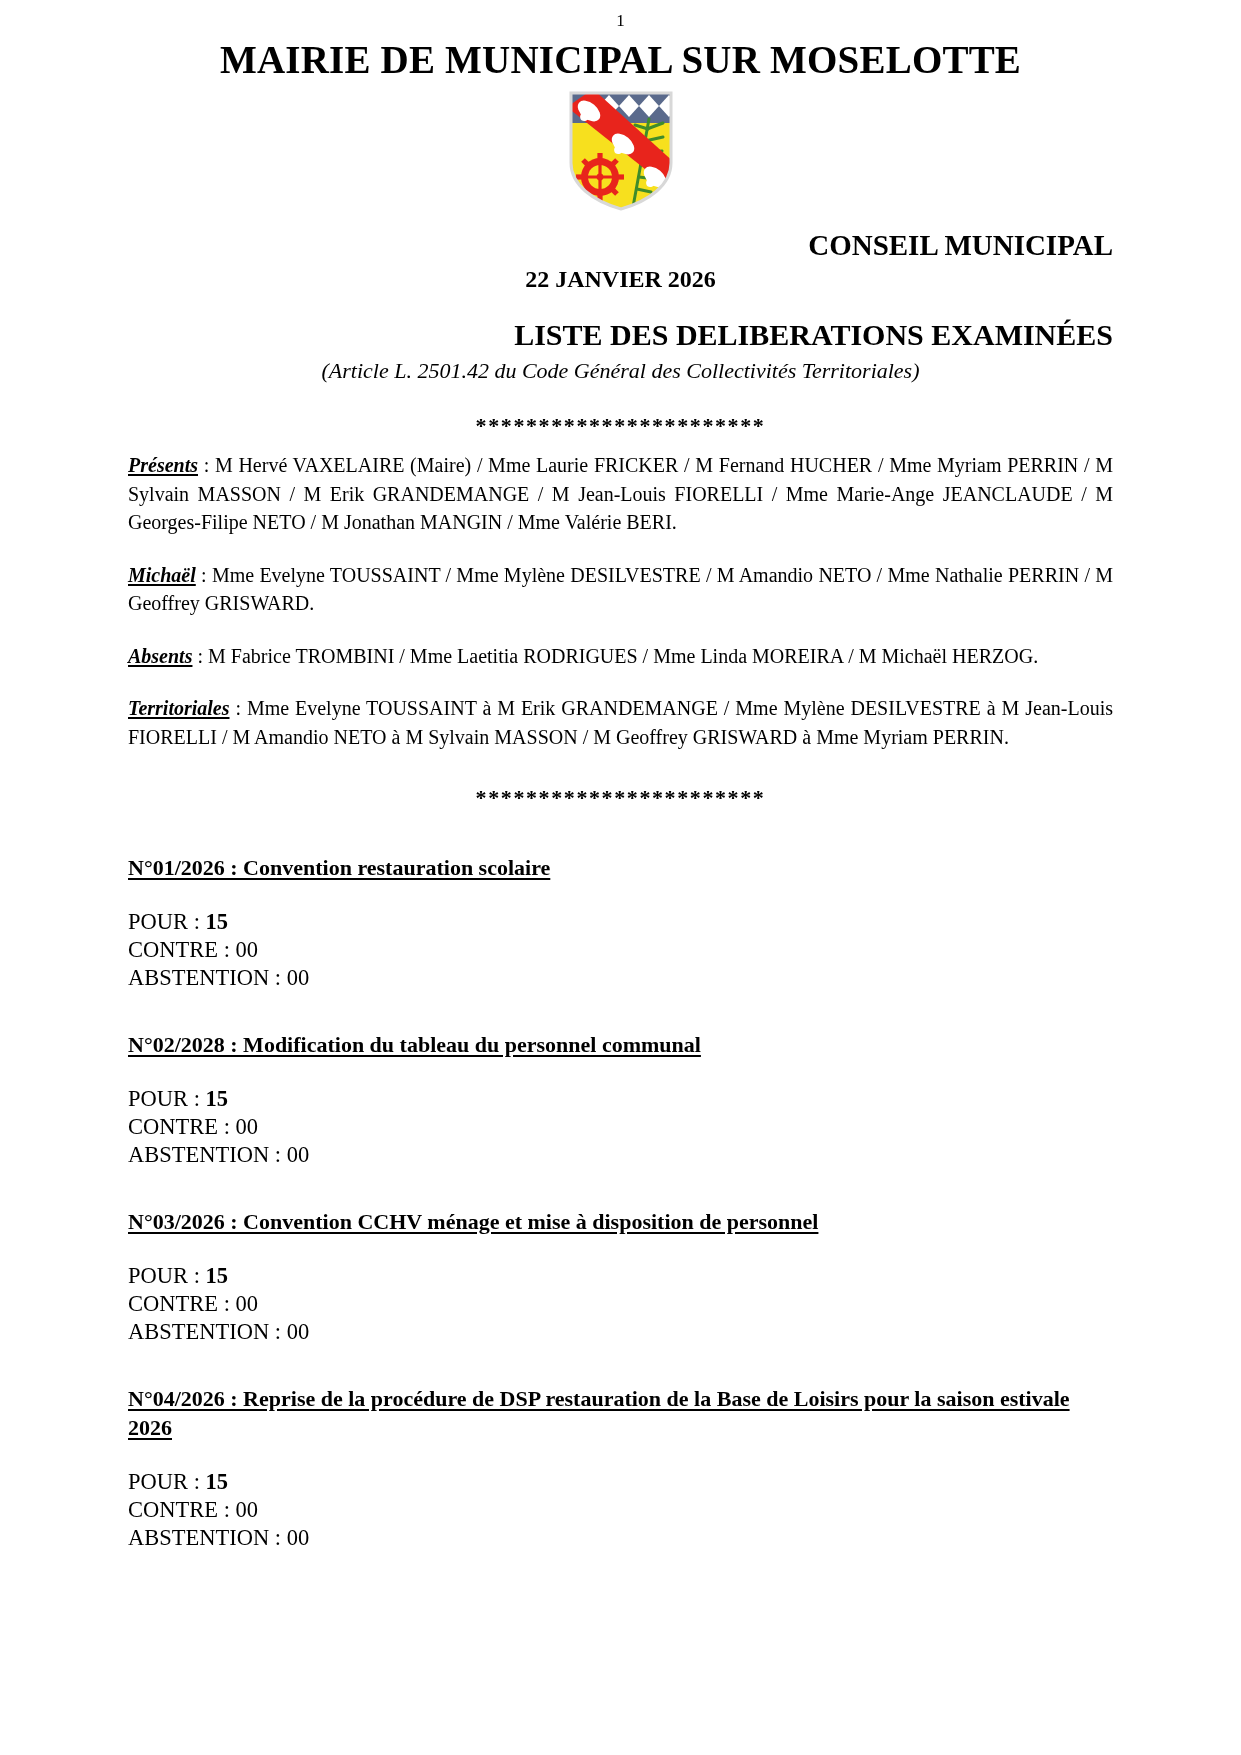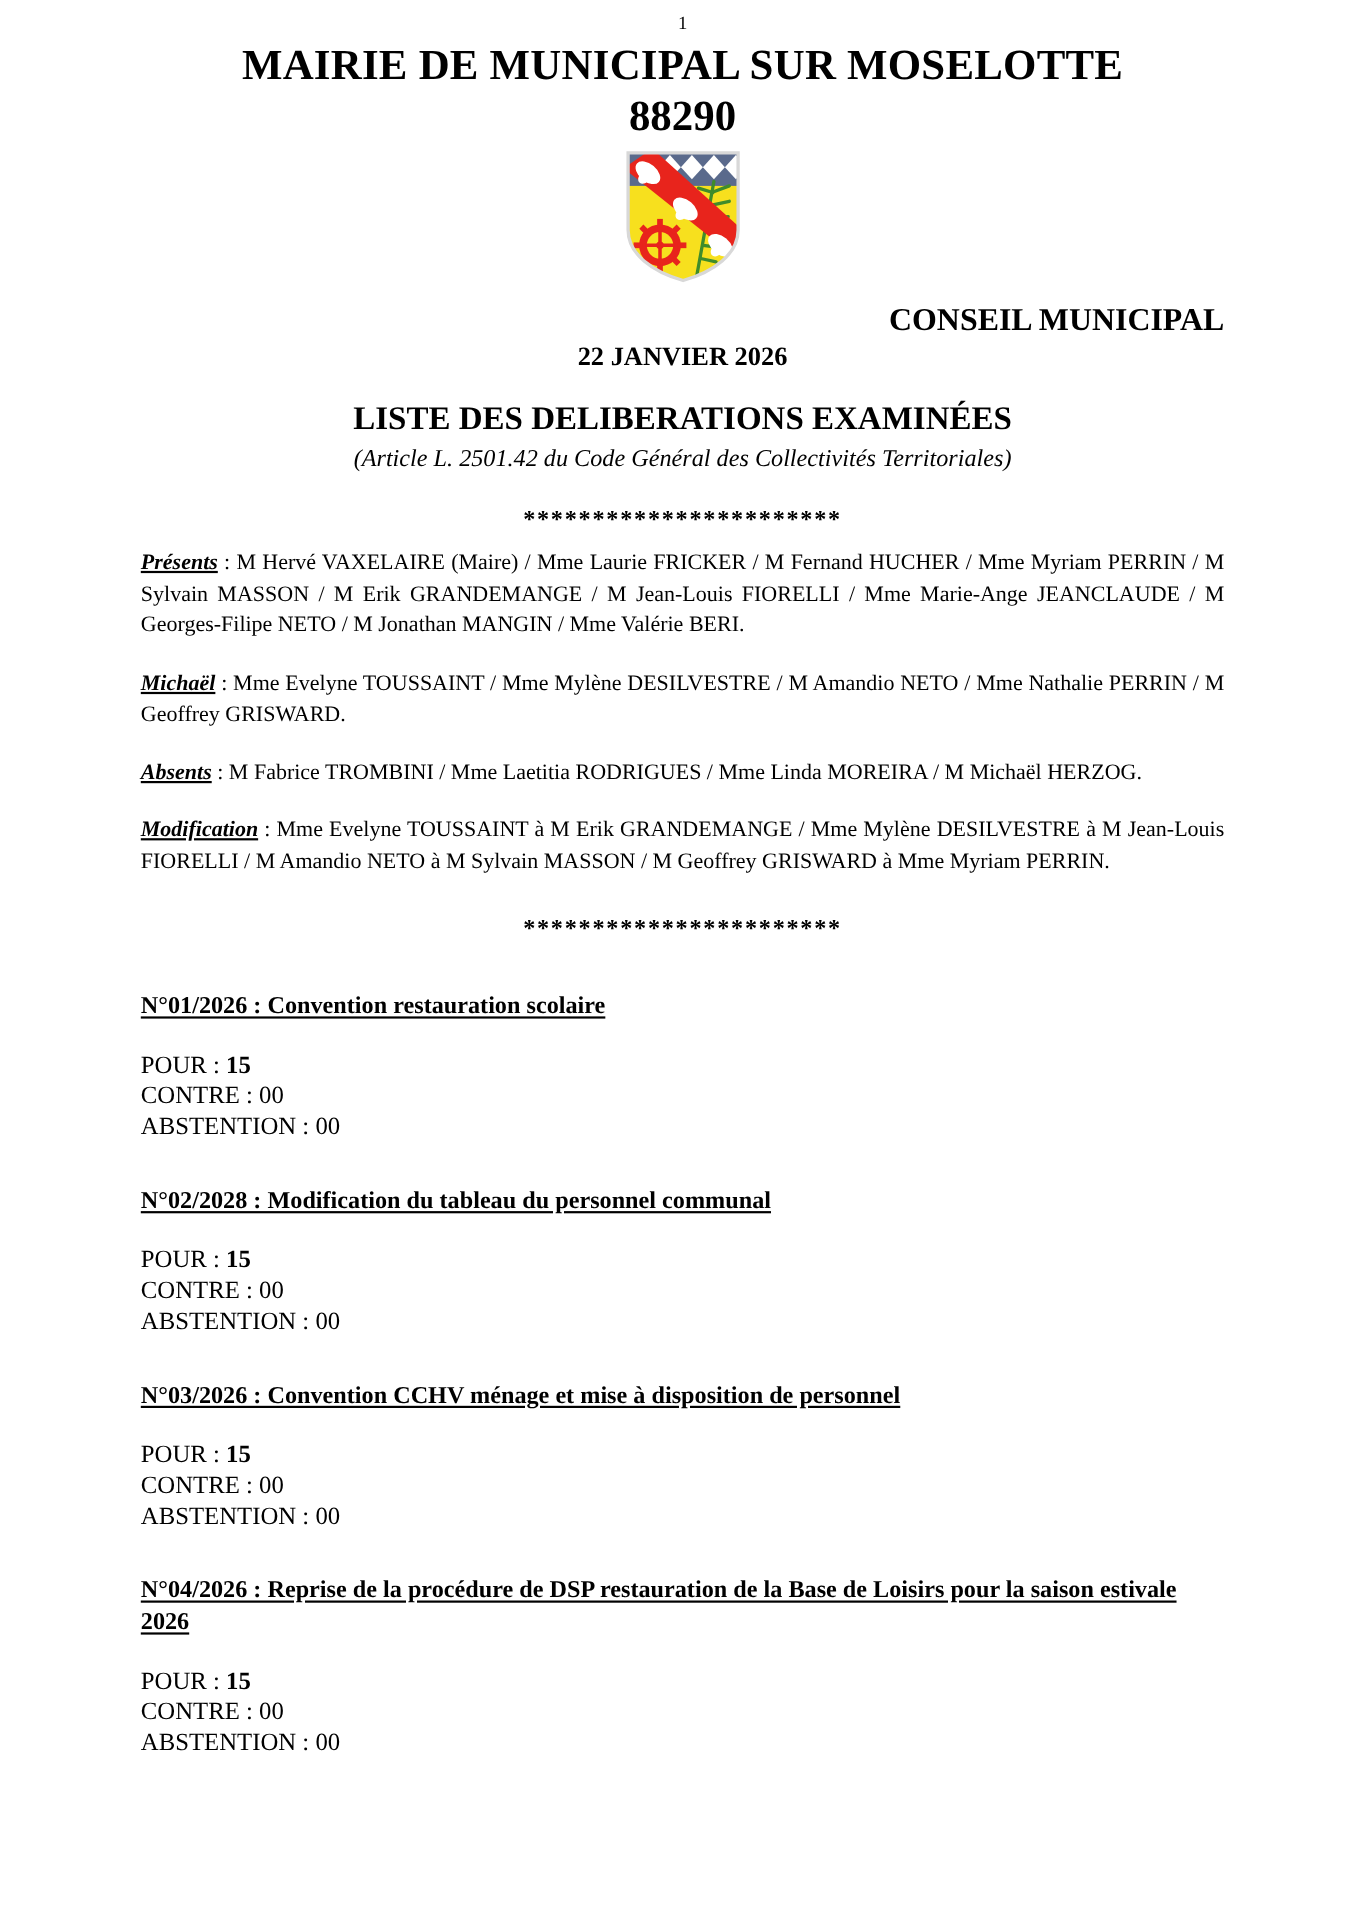--- a/index.html
+++ b/index.html
@@ -64,21 +64,21 @@
     margin: 0;
   }
   .conseil-date {
     text-align: center;
     font-weight: bold;
     font-size: 24px;
     line-height: 33px;
     margin: 0 0 20px 0;
   }
   .liste-title {
-    text-align: center;
+    text-align: right;
     font-weight: bold;
     font-size: 30px;
     line-height: 38px;
     margin: 0 0 2px 0;
   }
   .article-ref {
     text-align: center;
     font-style: italic;
     font-size: 22px;
     line-height: 29px;
@@ -141,21 +141,20 @@
   }
 </style>
 </head>
 <body>
 
 <div class="page">
 
   <div class="page-number">1</div>
 
   <h1 class="mairie-title">MAIRIE DE MUNICIPAL SUR MOSELOTTE</h1>
-  <div class="mairie-code">88290</div>
 
   <div class="crest-wrap">
     <svg class="crest" width="108" height="124" viewBox="0 0 108 124" aria-hidden="true">
       <defs>
         <clipPath id="shieldClip">
           <path d="M4 4 H104 V74 C104 96 82 112 54 120 C26 112 4 96 4 74 Z"></path>
         </clipPath>
       </defs>
 
       <path d="M4 4 H104 V74 C104 96 82 112 54 120 C26 112 4 96 4 74 Z" fill="#f7e01e"></path>
@@ -235,21 +234,21 @@
 
   <div class="stars">***********************</div>
 
   <div>
     <p class="attendance"><span class="att-label">Présents</span><span> : </span><span>M Hervé VAXELAIRE (Maire) / Mme Laurie FRICKER / M Fernand HUCHER / Mme Myriam PERRIN / M Sylvain MASSON / M Erik GRANDEMANGE / M Jean-Louis FIORELLI / Mme Marie-Ange JEANCLAUDE / M Georges-Filipe NETO / M Jonathan MANGIN / Mme Valérie BERI.</span></p>
 
     <p class="attendance"><span class="att-label">Michaël</span><span> :  </span><span>Mme Evelyne TOUSSAINT / Mme Mylène DESILVESTRE / M Amandio NETO / Mme Nathalie PERRIN / M Geoffrey GRISWARD.</span></p>
 
     <p class="attendance"><span class="att-label">Absents</span><span> : </span><span>M Fabrice TROMBINI / Mme Laetitia RODRIGUES / Mme Linda MOREIRA / M Michaël HERZOG.</span></p>
 
-    <p class="attendance"><span class="att-label">Modification</span><span> : </span><span>Mme Evelyne TOUSSAINT à M Erik GRANDEMANGE / Mme Mylène DESILVESTRE à M Jean-Louis FIORELLI / M Amandio NETO à M Sylvain MASSON / M Geoffrey GRISWARD à Mme Myriam PERRIN.</span></p>
+    <p class="attendance"><span class="att-label">Territoriales</span><span> : </span><span>Mme Evelyne TOUSSAINT à M Erik GRANDEMANGE / Mme Mylène DESILVESTRE à M Jean-Louis FIORELLI / M Amandio NETO à M Sylvain MASSON / M Geoffrey GRISWARD à Mme Myriam PERRIN.</span></p>
   </div>
 
   <div class="stars second">***********************</div>
 
   <div>
 
     <div class="delib-block">
       <span class="delib-title">N°01/2026 : Convention restauration scolaire</span>
       <div class="votes">
         <span class="vote-line"><span>POUR : </span><span class="vote-value-strong">15</span></span>

